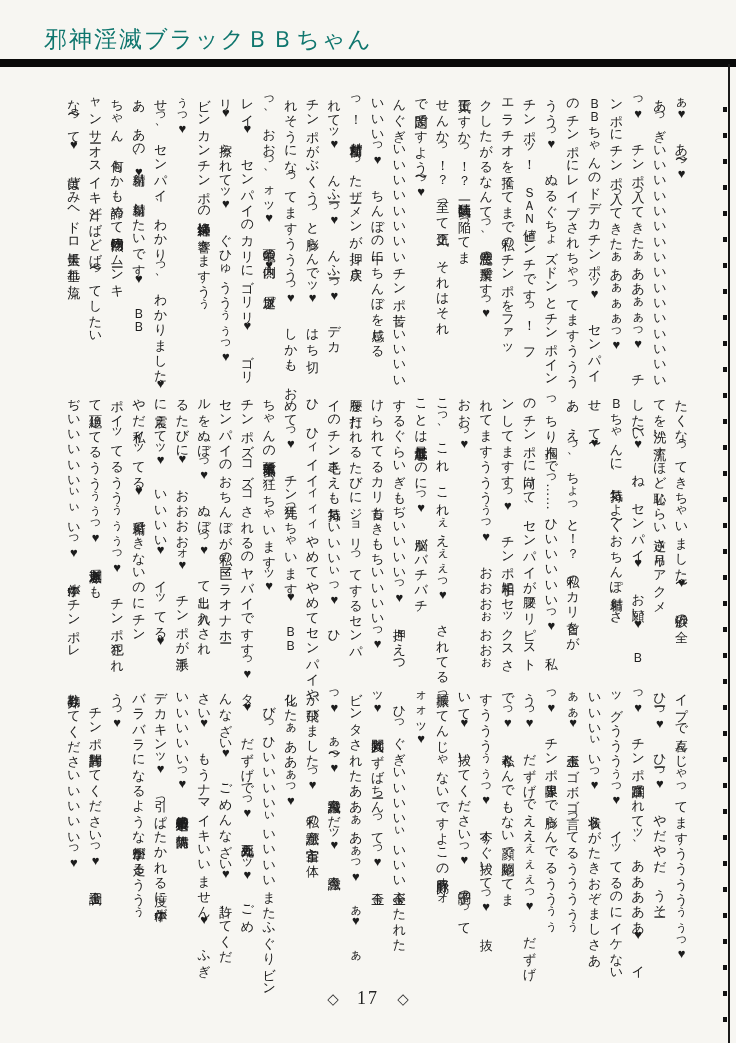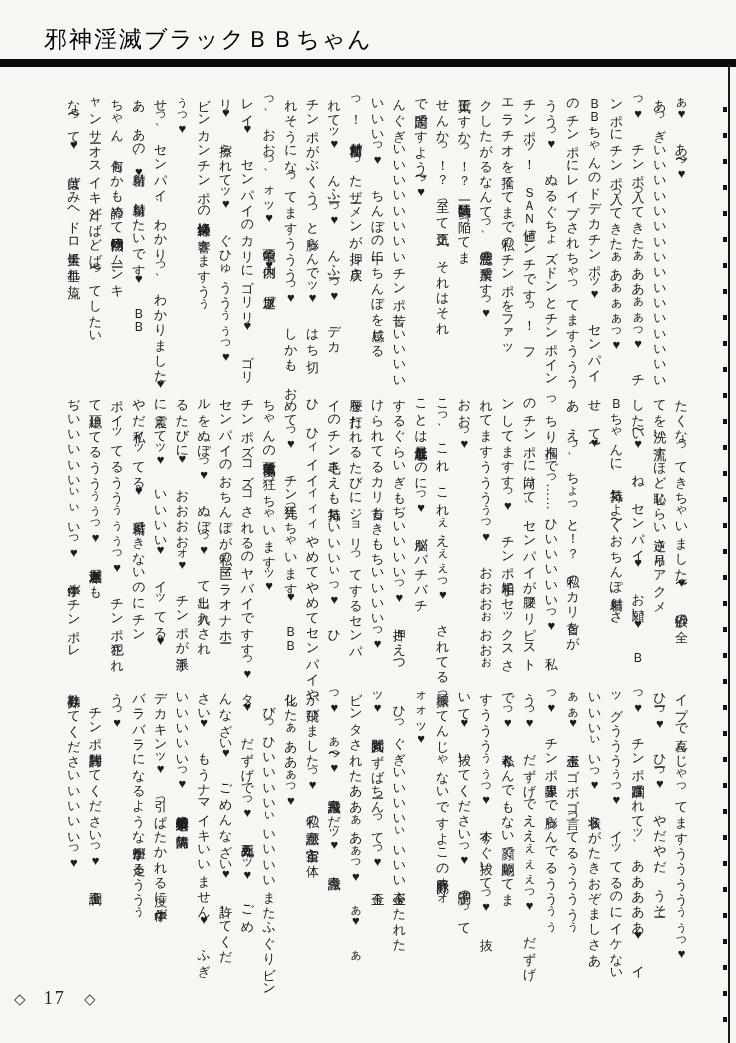--- a/index.html
+++ b/index.html
@@ -6,21 +6,21 @@
   body{
     width:736px;height:1043px;
     background:#f7f6f2;
     position:relative;
     overflow:hidden;
     font-family:"Liberation Serif","DejaVu Serif",serif;
     color:#1b1b1b;
   }
   .title{
     position:absolute;top:24px;left:44px;
-    font-size:23px;letter-spacing:2px;color:#000000;
+    font-size:23px;letter-spacing:2px;color:#0f766e;
     font-weight:500;white-space:nowrap;
   }
   .rule{
     position:absolute;top:59px;left:0;width:736px;height:8px;
     background:#0a0a0a;
   }
   .edge-line{
     position:absolute;top:64px;bottom:0;right:6px;width:2px;
     background:#1a1a1a;
   }
@@ -34,21 +34,21 @@
     writing-mode:vertical-rl;
     font-size:13px;line-height:21.7px;letter-spacing:0.5px;
     color:#1c1c1c;
   }
   .band-1{top:90px;}
   .band-2{top:390px;}
   .band-3{top:684px;}
   .band p{margin:0;white-space:nowrap;}
   .footer{
     position:absolute;top:988px;left:0;width:736px;
-    text-align:left;font-size:17px;color:#222;
+    text-align:center;font-size:17px;color:#222;
   }
   .footer .diamond{font-size:15px;color:#333;margin:0 14px;}
   .footer .num{font-size:18px;letter-spacing:2px;}
 </style>
 </head>
 <body>
 
 <div class="title">邪神淫滅ブラックＢＢちゃん</div>
 <div class="rule"></div>
 <div class="edge-line"></div>

